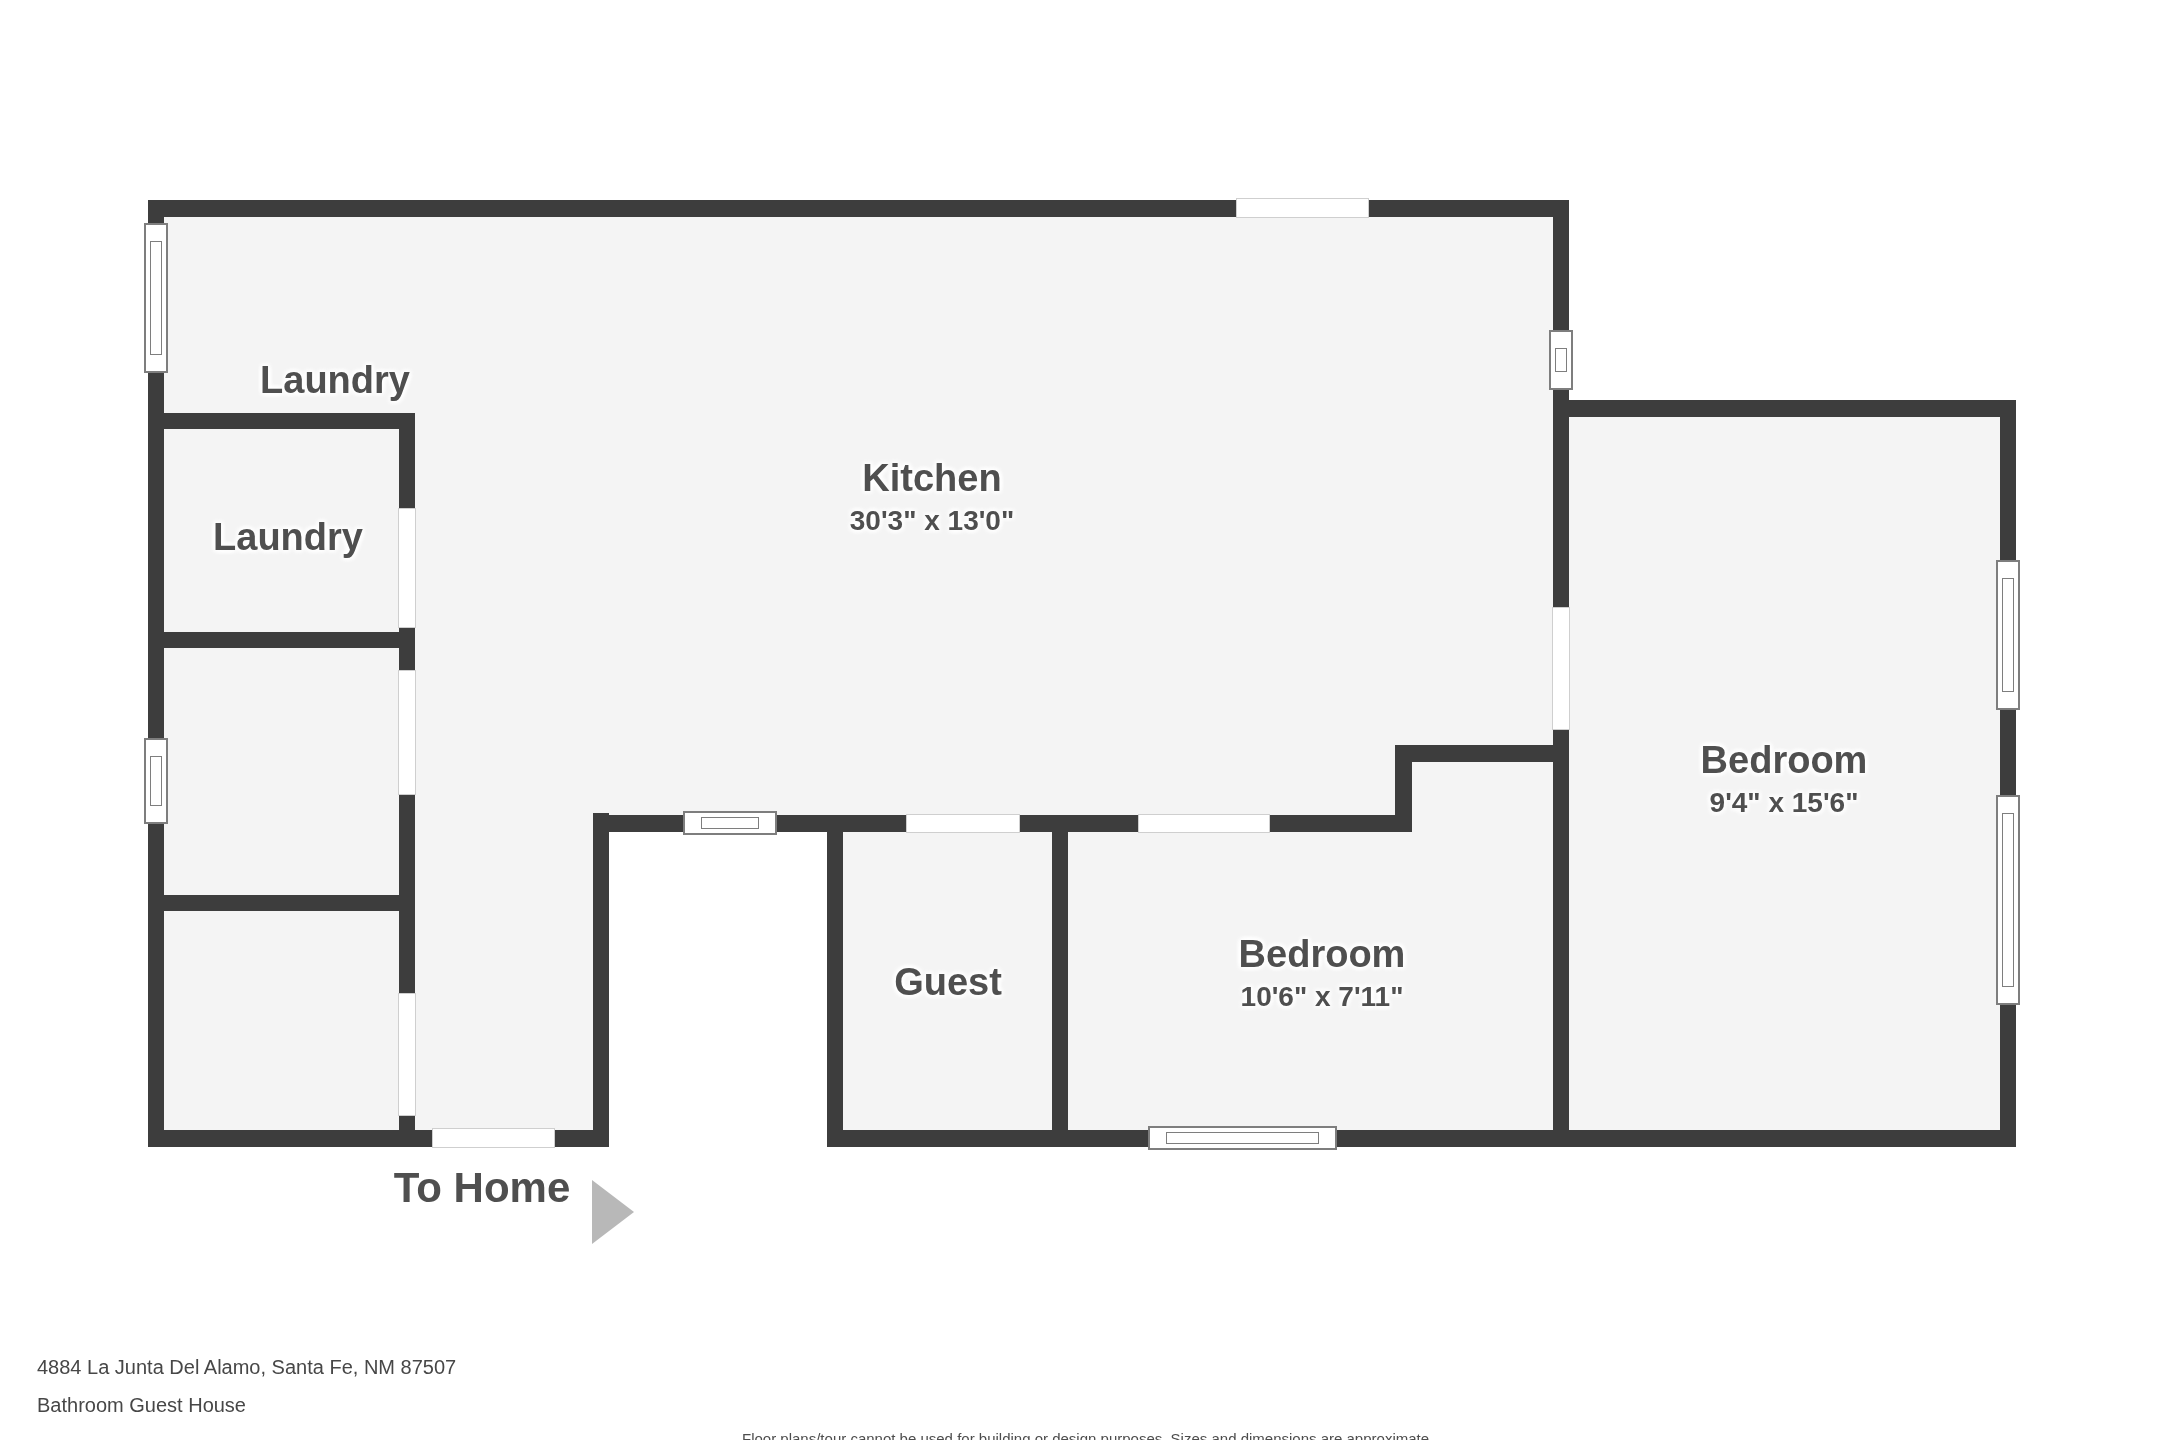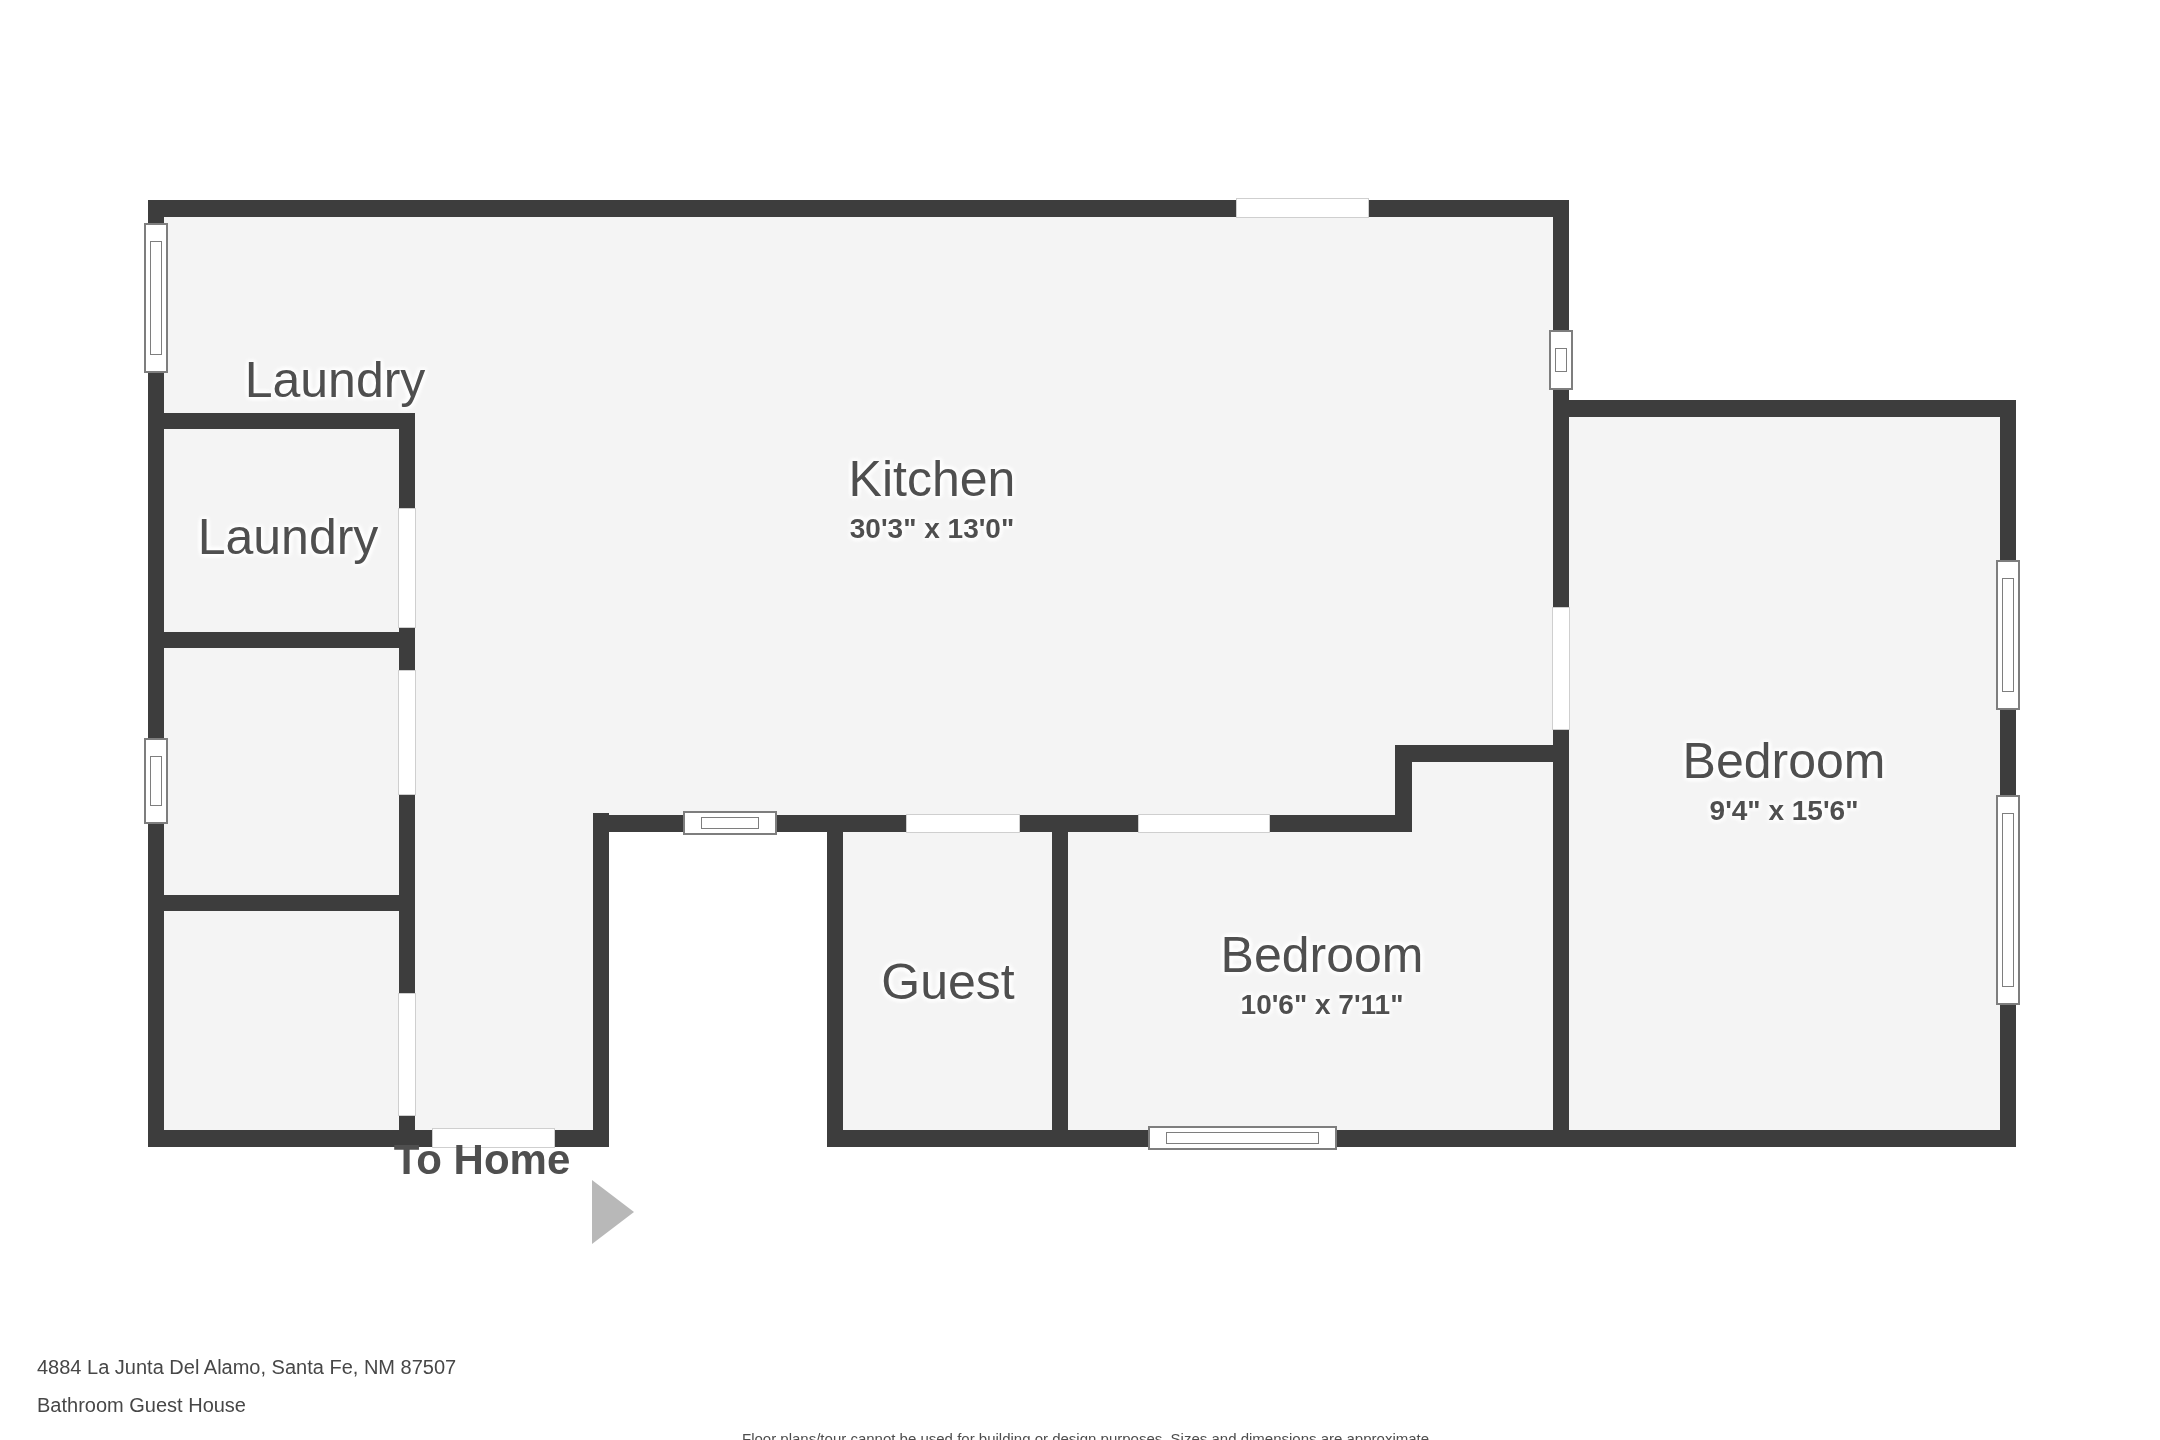--- a/index.html
+++ b/index.html
@@ -7,21 +7,21 @@
   #canvas{position:relative;width:2160px;height:1440px;background:#ffffff;overflow:hidden;}
   .floor{position:absolute;background:#f4f4f4;}
   .wall{position:absolute;background:#3d3d3d;}
   .door{position:absolute;background:#ffffff;border:1px solid #cfcfcf;box-sizing:border-box;}
   .window{position:absolute;background:#ffffff;border:2px solid #7e7e7e;box-sizing:border-box;}
   .window .glass{position:absolute;background:#ffffff;border:1px solid #7e7e7e;}
   .window.v .glass{left:22%;right:22%;top:16px;bottom:16px;}
   .window.h .glass{top:22%;bottom:22%;left:16px;right:16px;}
   .room-label{position:absolute;transform:translate(-50%,-50%);text-align:center;color:#4f4f4f;
     text-shadow:-2px -2px 4px #fff,2px -2px 4px #fff,-2px 2px 4px #fff,2px 2px 4px #fff,0 0 6px #fff;}
-  .room-label .rname{font-size:50px;font-weight:400;line-height:1.16;}
+  .room-label .rname{font-size:38px;font-weight:700;line-height:1.16;}
   .room-label .rdims{font-size:28px;font-weight:700;margin-top:5px;}
   .narrow .rname{width:210px;margin:0 auto;}
   .to-home{position:absolute;transform:translate(-50%,-50%);font-size:42px;font-weight:700;color:#4f4f4f;white-space:nowrap;}
   .arrow-right{position:absolute;width:0;height:0;border-top:32px solid transparent;border-bottom:32px solid transparent;border-left:42px solid #b8b8b8;}
   .footer-line{position:absolute;font-weight:400;color:#474747;white-space:nowrap;}
   .addr{font-size:20px;}
   .disclaimer{font-size:15px;color:#4d4d4d;}
 </style>
 </head>
 <body>
@@ -116,20 +116,20 @@
   </div>
   <div class="room-label" style="left:1322px;top:973px;">
     <div class="rname">Bedroom</div>
     <div class="rdims">10'6" x 7'11"</div>
   </div>
   <div class="room-label" style="left:1784px;top:779px;">
     <div class="rname">Bedroom</div>
     <div class="rdims">9'4" x 15'6"</div>
   </div>
 
-  <div class="to-home" style="left:482px;top:1160px;">To Home</div>
+  <div class="to-home" style="left:482px;top:1188px;">To Home</div>
   <div class="arrow-right" style="left:592px;top:1180px;"></div>
 
   <div class="footer-line addr" style="left:37px;top:1356px;">4884 La Junta Del Alamo, Santa Fe, NM 87507</div>
   <div class="footer-line addr" style="left:37px;top:1394px;">Bathroom Guest House</div>
   <div class="footer-line disclaimer" style="left:742px;top:1402px;margin-top:28px;">Floor plans/tour cannot be used for building or design purposes. Sizes and dimensions are approximate.</div>
 
 </div>
 
 </body></html>

